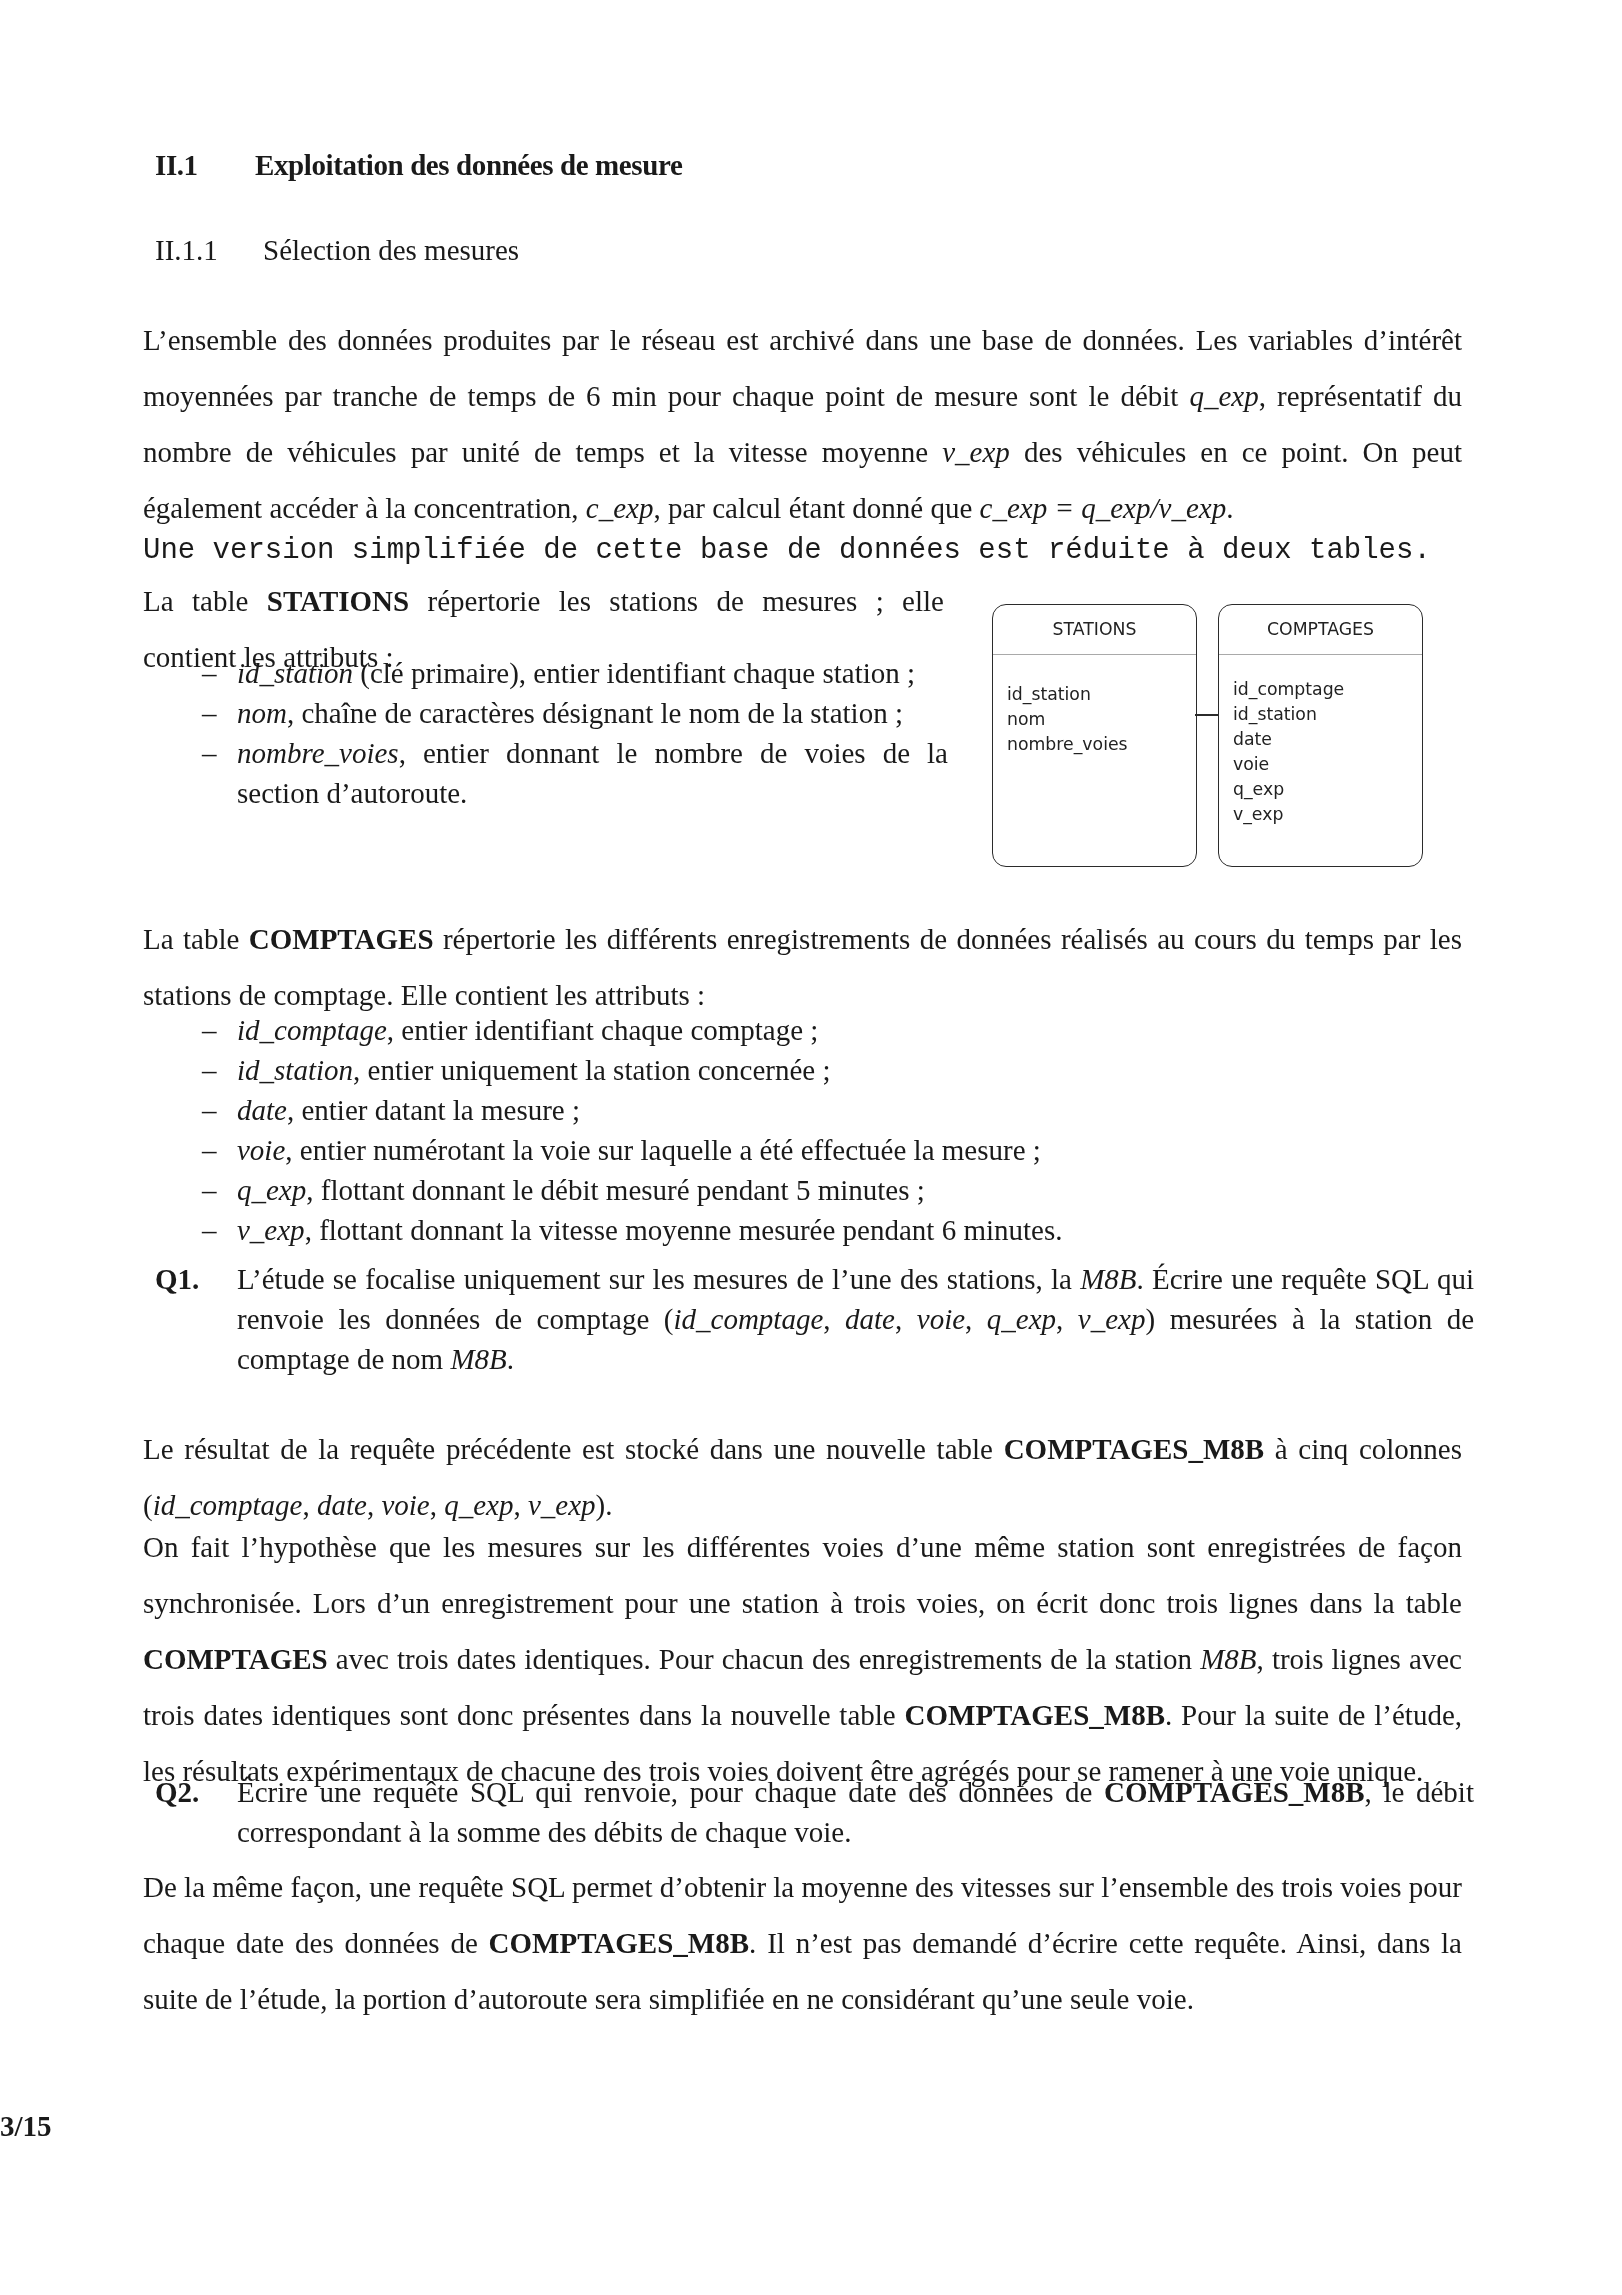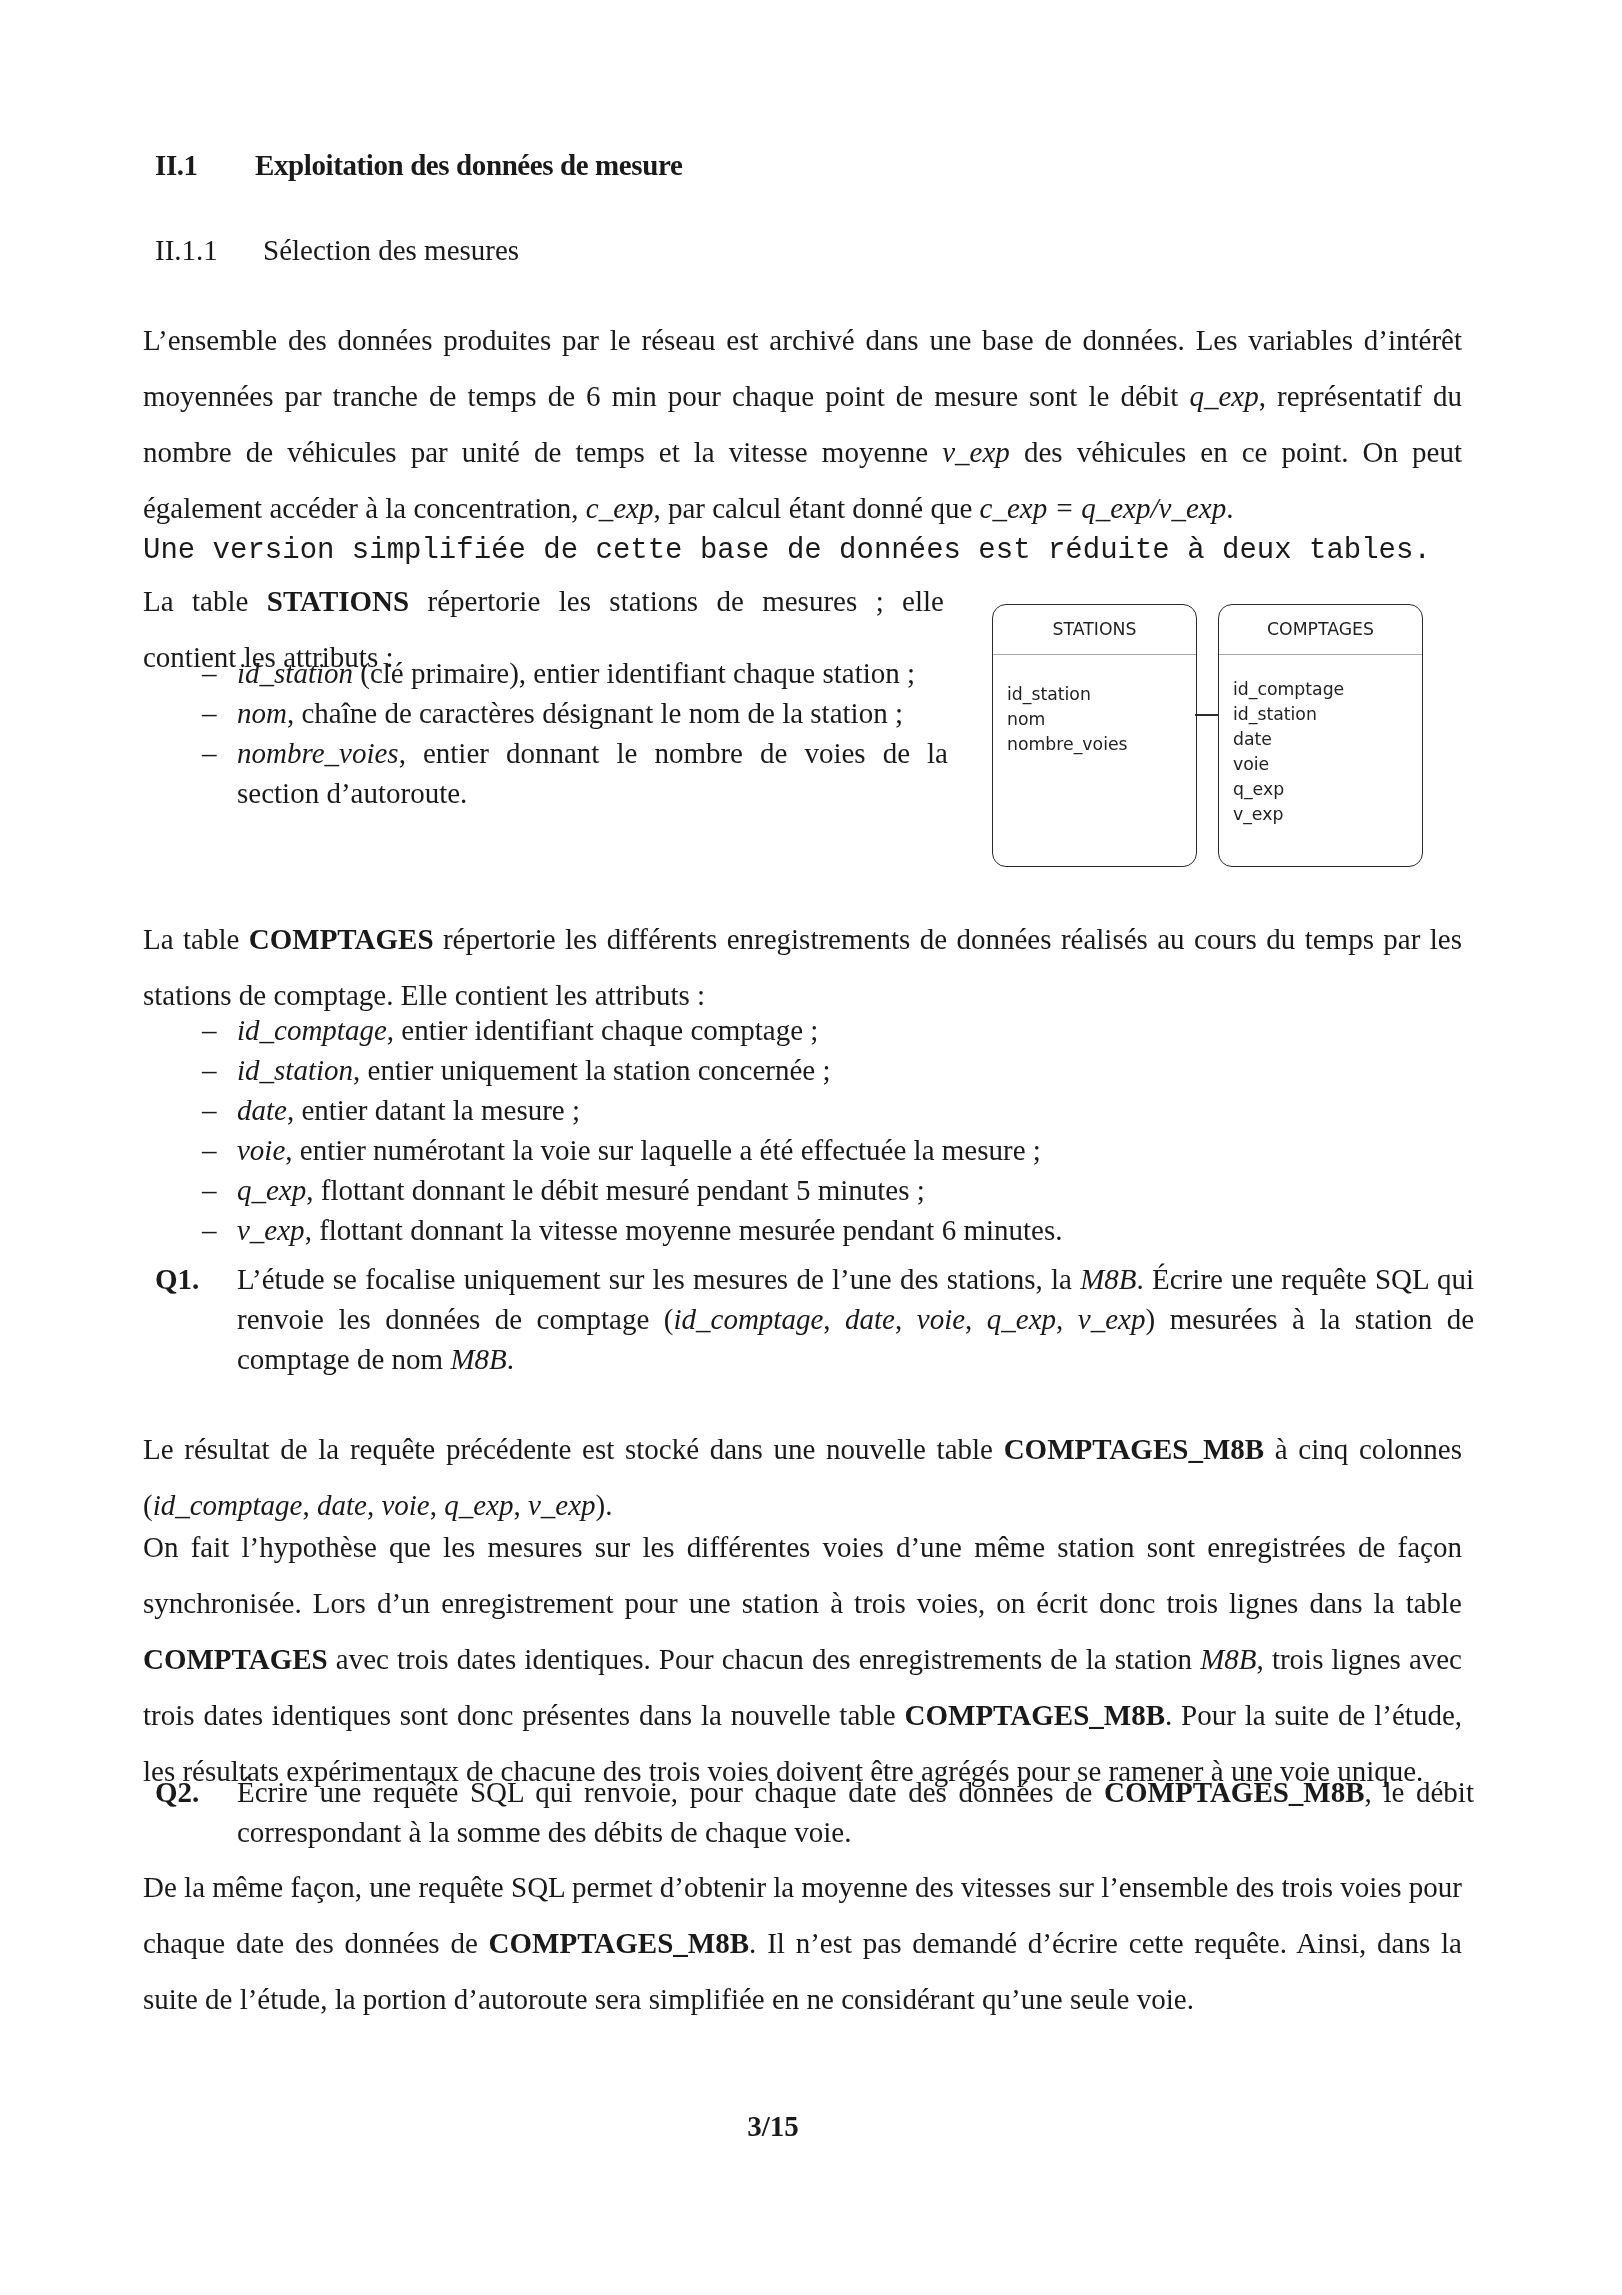--- a/index.html
+++ b/index.html
@@ -45,21 +45,21 @@
       font-family: "DejaVu Sans", "Liberation Sans", sans-serif;
     }
     .entity .ehead {
       height: 49px; line-height: 49px; text-align: center;
       font-size: 17.3px; border-bottom: 1.6px solid #a9a9a9; color: #222;
     }
     .entity ul { list-style: none; margin: 0; padding: 0; position: absolute; left: 14px; font-size: 17.3px; color: #222; }
     .entity ul li { line-height: 25px; }
     .connector { position: absolute; left: 203px; top: 110px; width: 23.6px; height: 1.6px; background: #2b2b2b; }
     .footer {
-      position: absolute; left: 16px; width: 1514px; top: 2110px; text-align: center;
+      position: absolute; left: 0; width: 1514px; top: 2110px; text-align: left;
       font-size: 29px; font-weight: bold;
     }
   </style>
 </head>
 <body>
 
 <h1 class="sec">
   <span class="num">II.1</span><span>Exploitation des données de mesure</span>
 </h1>
 <h2 class="subsec">

